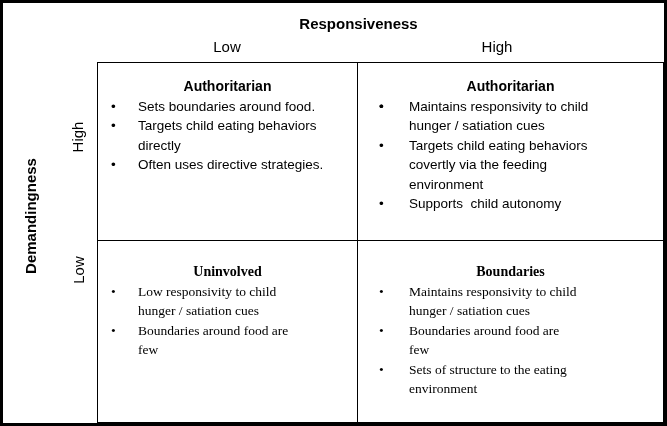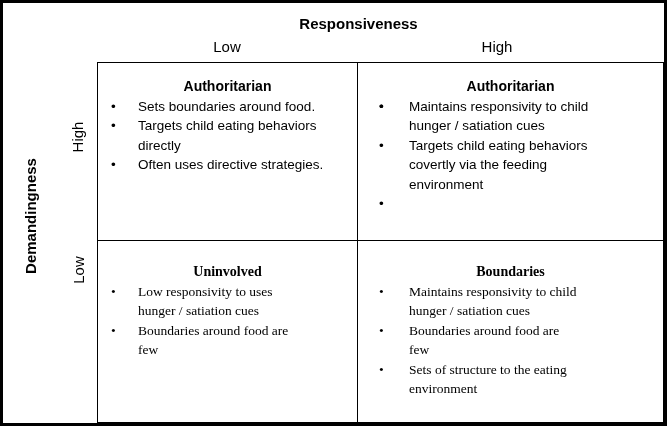--- a/index.html
+++ b/index.html
@@ -127,30 +127,31 @@
 hunger / satiation cues</span>
         </li>
         <li>
           <span class="marker">•</span>
           <span class="li-text">Targets child eating behaviors
 covertly via the feeding
 environment</span>
         </li>
         <li>
           <span class="marker">•</span>
+          <span class="li-text">Supports  child autonomy</span>
         </li>
       </ul>
     </div>
 
     <div class="cell bottom col1">
       <div class="title">Uninvolved</div>
       <ul class="bullets">
         <li>
           <span class="marker">•</span>
-          <span class="li-text">Low responsivity to uses
+          <span class="li-text">Low responsivity to child
 hunger / satiation cues</span>
         </li>
         <li>
           <span class="marker">•</span>
           <span class="li-text">Boundaries around food are
 few</span>
         </li>
       </ul>
     </div>
 

